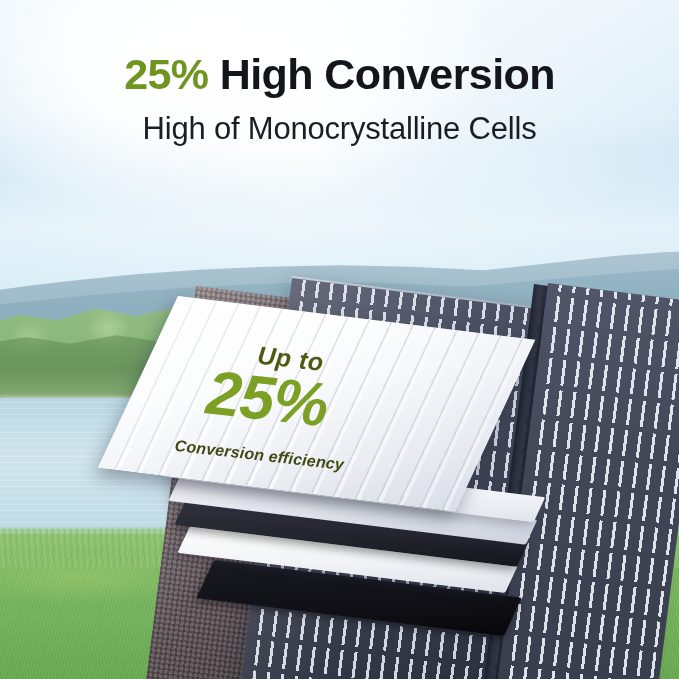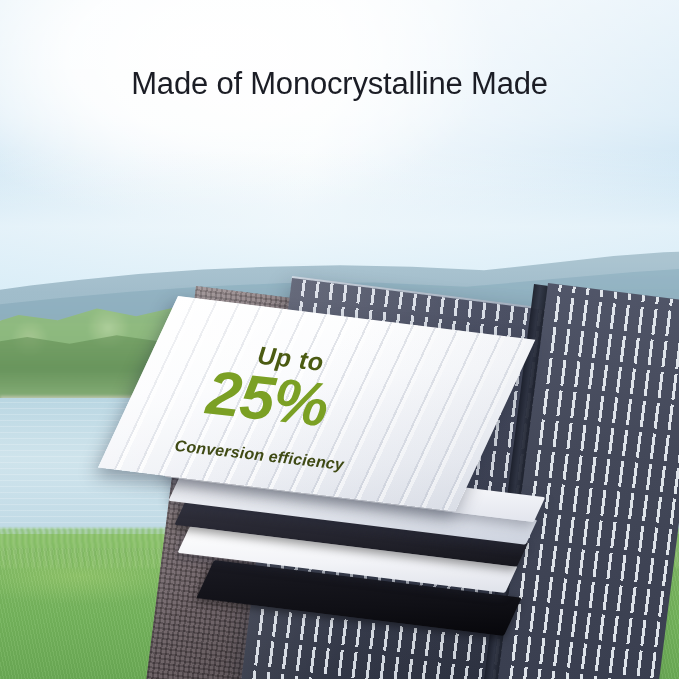--- a/index.html
+++ b/index.html
@@ -354,16 +354,19 @@
   </div>
 
   <div class="card-text">
     <div class="card-upto">Up to</div>
     <div class="card-big">25%</div>
     <div class="card-conv">Conversion efficiency</div>
   </div>
 
   <div class="headline-wash"></div>
   <div class="headline">
-    <div class="headline-sub">Made of Monocrystalline Made</div>
+    <div class="headline-main">
+      <span class="headline-pct">25%</span><span> High Conversion</span>
+    </div>
+    <div class="headline-sub">High of Monocrystalline Cells</div>
   </div>
 
 </div>
 
 </body></html>

